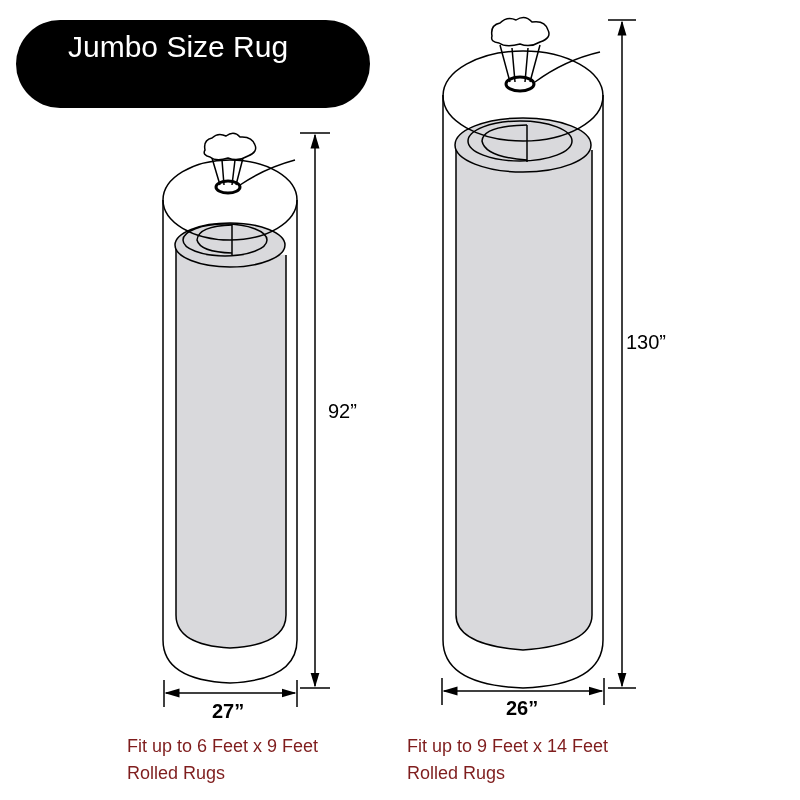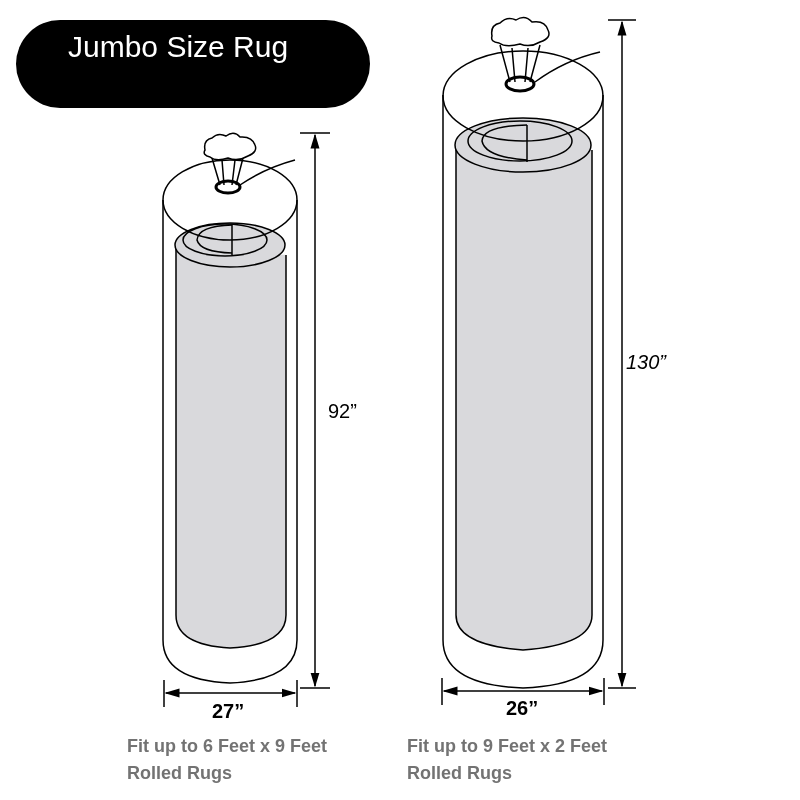--- a/index.html
+++ b/index.html
@@ -2,21 +2,21 @@
 <html><head>
 <meta charset="utf-8">
 <style>
   html, body { margin:0; padding:0; background:#fff; }
   body { width:800px; height:800px; position:relative; overflow:hidden; font-family:"Liberation Sans", sans-serif; }
   .title-pill { position:absolute; left:16px; top:20px; width:354px; height:88px; background:#000; border-radius:44px; }
   .title-text { position:absolute; left:68px; top:30px; color:#fff; font-weight:normal; font-size:30px; line-height:34px; }
   svg.art { position:absolute; left:0; top:0; }
   .dim { position:absolute; font-size:20px; color:#000; }
   .dim.bold { font-weight:bold; }
-  .caption { position:absolute; font-size:18px; line-height:27px; color:#737373;font-weight:bold; }
+  .caption { position:absolute; font-size:18px; line-height:27px; color:#7f1d1d; }
 </style>
 </head>
 <body>
 
 <div class="title-pill"></div>
 <div class="title-text">
   <div>Jumbo Size Rug</div>
 </div>
 
 <svg class="art" width="800" height="800" viewBox="0 0 800 800">
@@ -74,23 +74,23 @@
     <line x1="622" y1="22" x2="622" y2="686" marker-start="url(#arr)" marker-end="url(#arr)"></line>
 
     <line x1="442" y1="678" x2="442" y2="705"></line>
     <line x1="604" y1="678" x2="604" y2="705"></line>
     <line x1="444" y1="691" x2="602" y2="691" marker-start="url(#arr)" marker-end="url(#arr)"></line>
   </g>
 </svg>
 
 <div class="dim" style="left:328px; top:400px;">92”</div>
 <div class="dim bold" style="left:212px; top:700px;">27”</div>
-<div class="dim" style="left:626px; top:351px;font-style:italic;">130”</div>
+<div class="dim" style="left:626px; top:331px;">130”</div>
 <div class="dim bold" style="left:506px; top:697px;">26”</div>
 
 <div class="caption" style="left:127px; top:733px;">
   <div>Fit up to 6 Feet x 9 Feet</div>
   <div>Rolled Rugs</div>
 </div>
 <div class="caption" style="left:407px; top:733px;">
-  <div>Fit up to 9 Feet x 2 Feet</div>
+  <div>Fit up to 9 Feet x 14 Feet</div>
   <div>Rolled Rugs</div>
 </div>
 
 </body></html>

